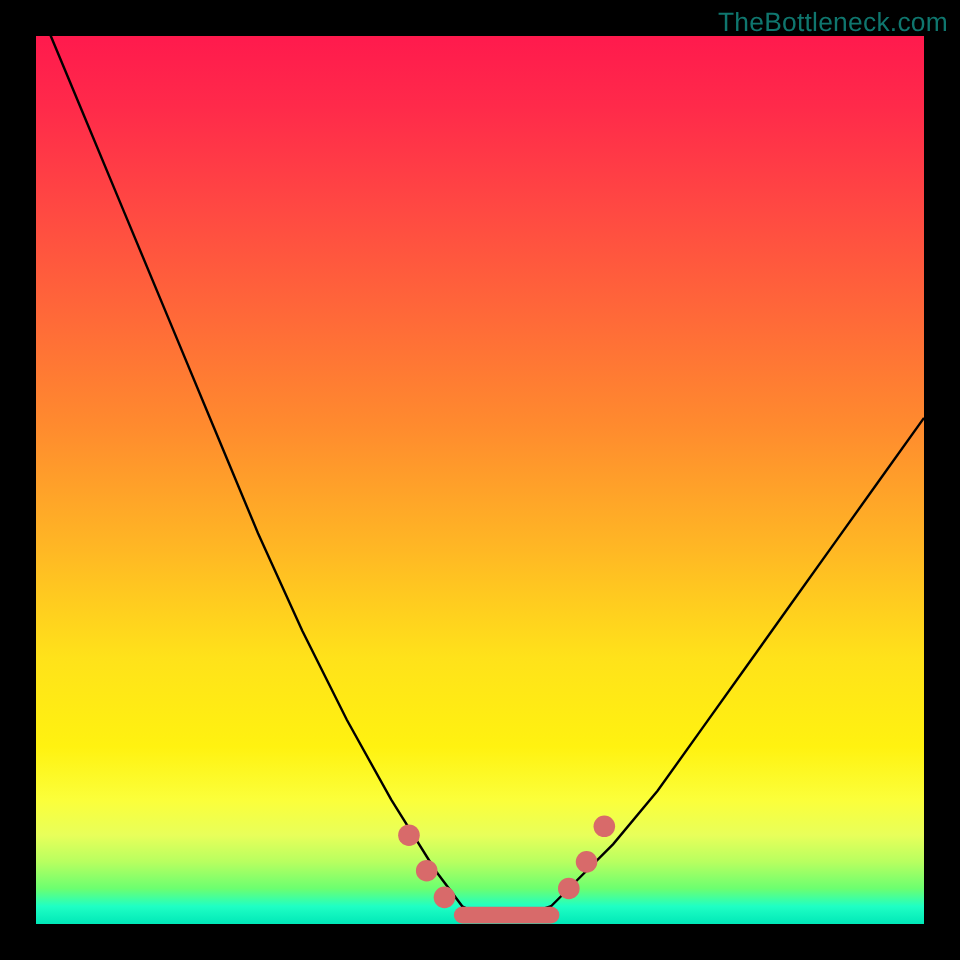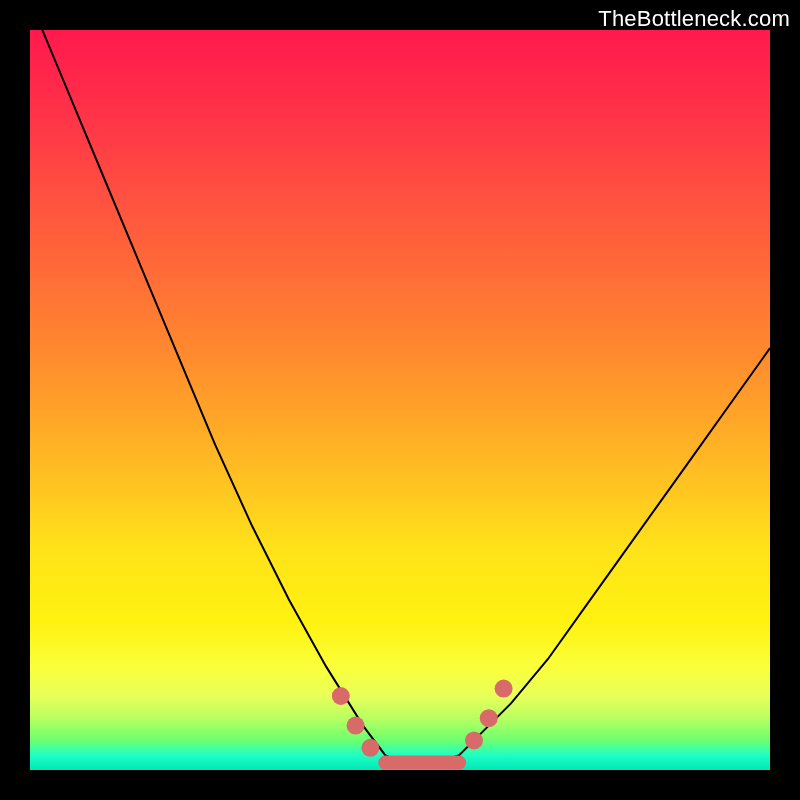--- a/index.html
+++ b/index.html
@@ -64,21 +64,21 @@
   .plateau {
     fill: none;
     stroke: #d86a6a;
     stroke-width: 14;
     stroke-linecap: round;
   }
   .watermark {
     position: absolute;
     top: 6px;
     right: 10px;
-    color: #ffffff;
+    color: #0f766e;
     font-size: 22px;
     letter-spacing: 0.2px;
     user-select: none;
   }
 </style>
 </head>
 <body>
 
 <div class="frame">
   <div class="watermark">TheBottleneck.com</div>

